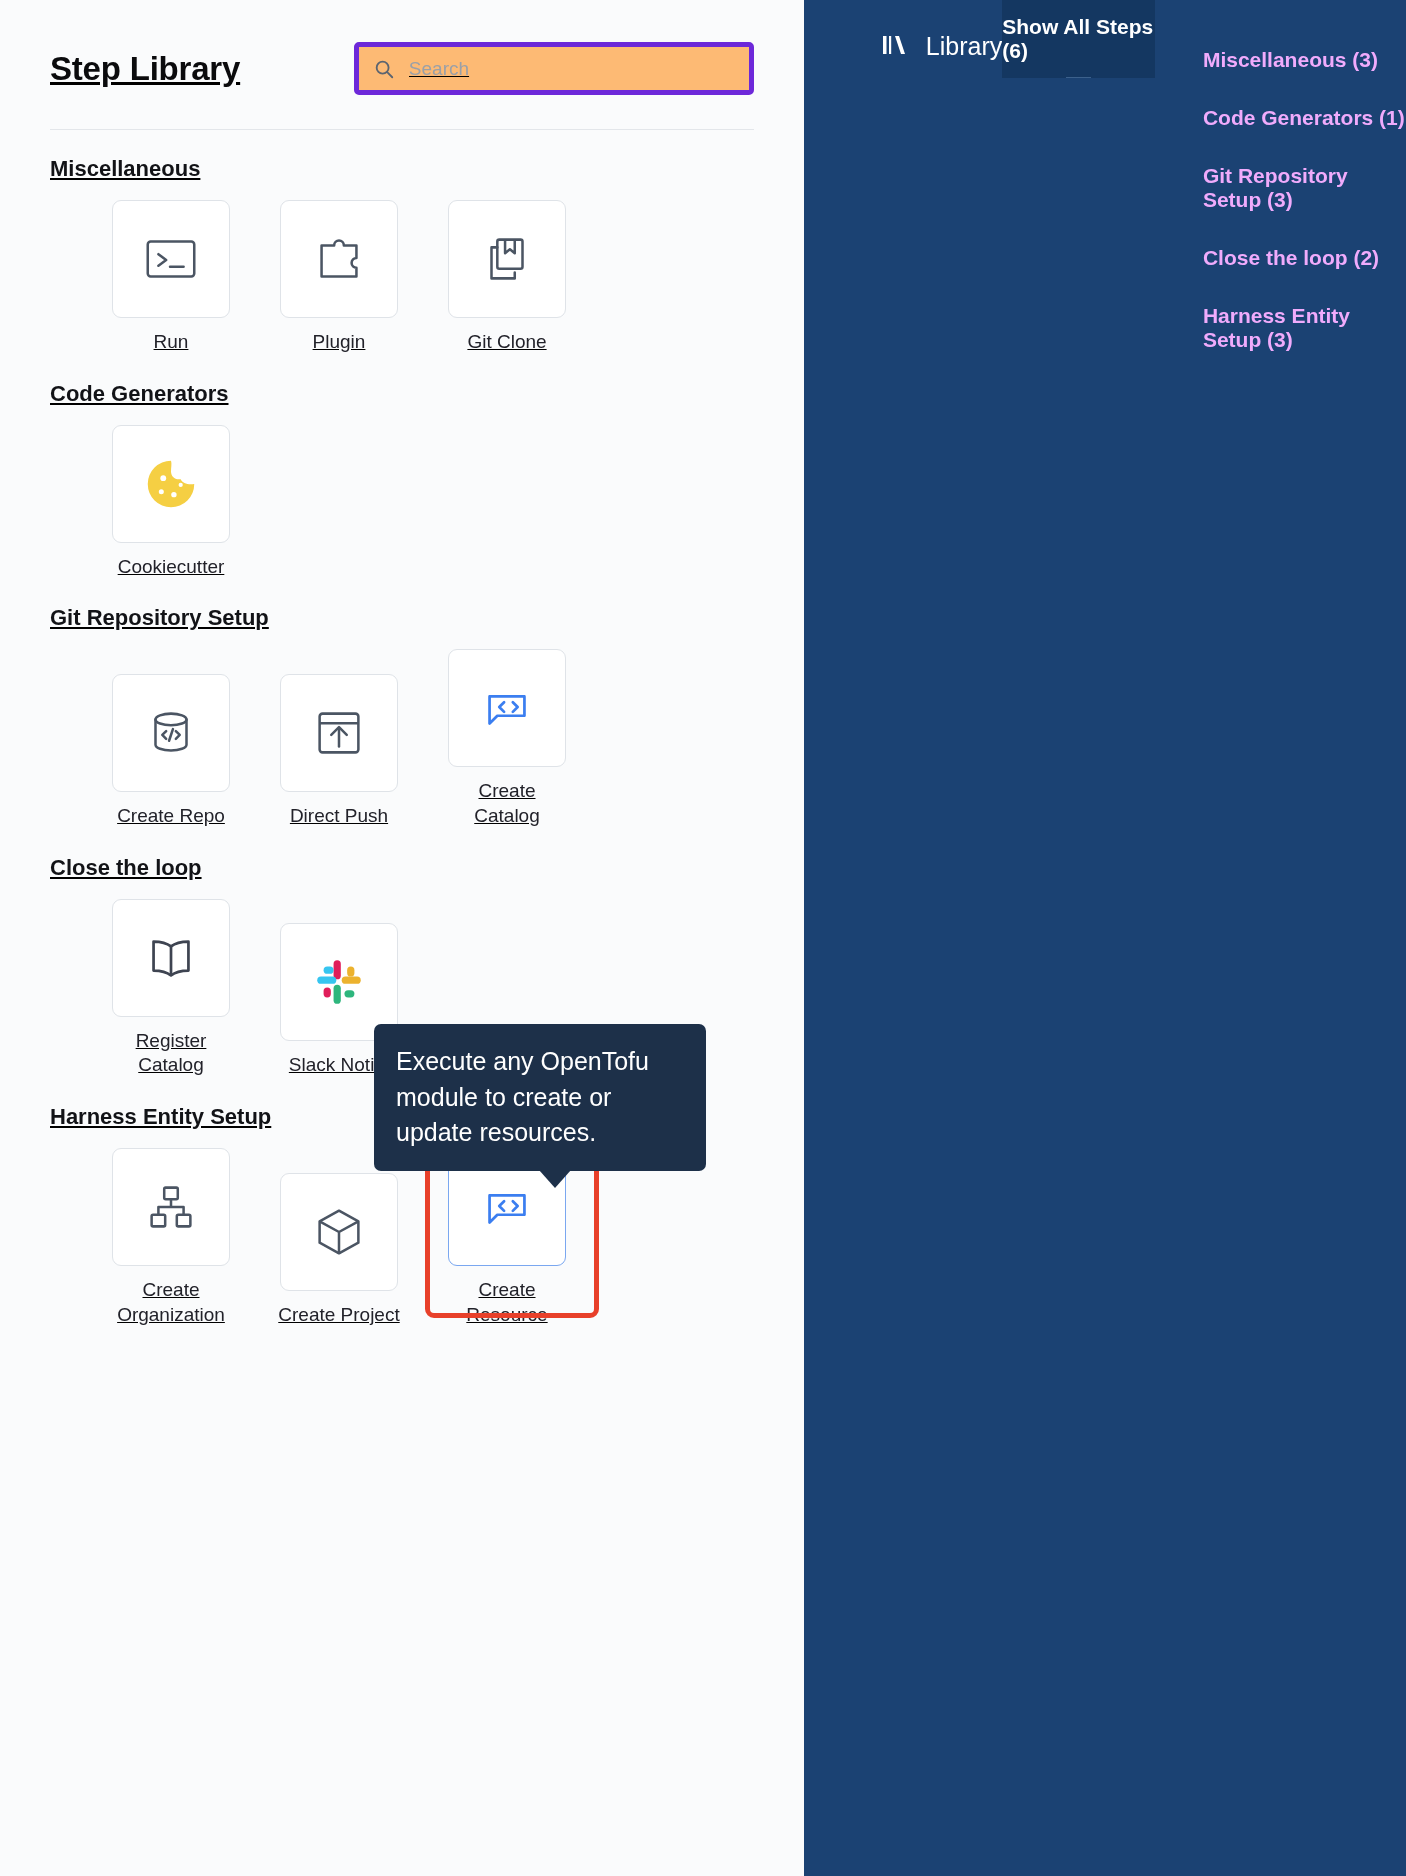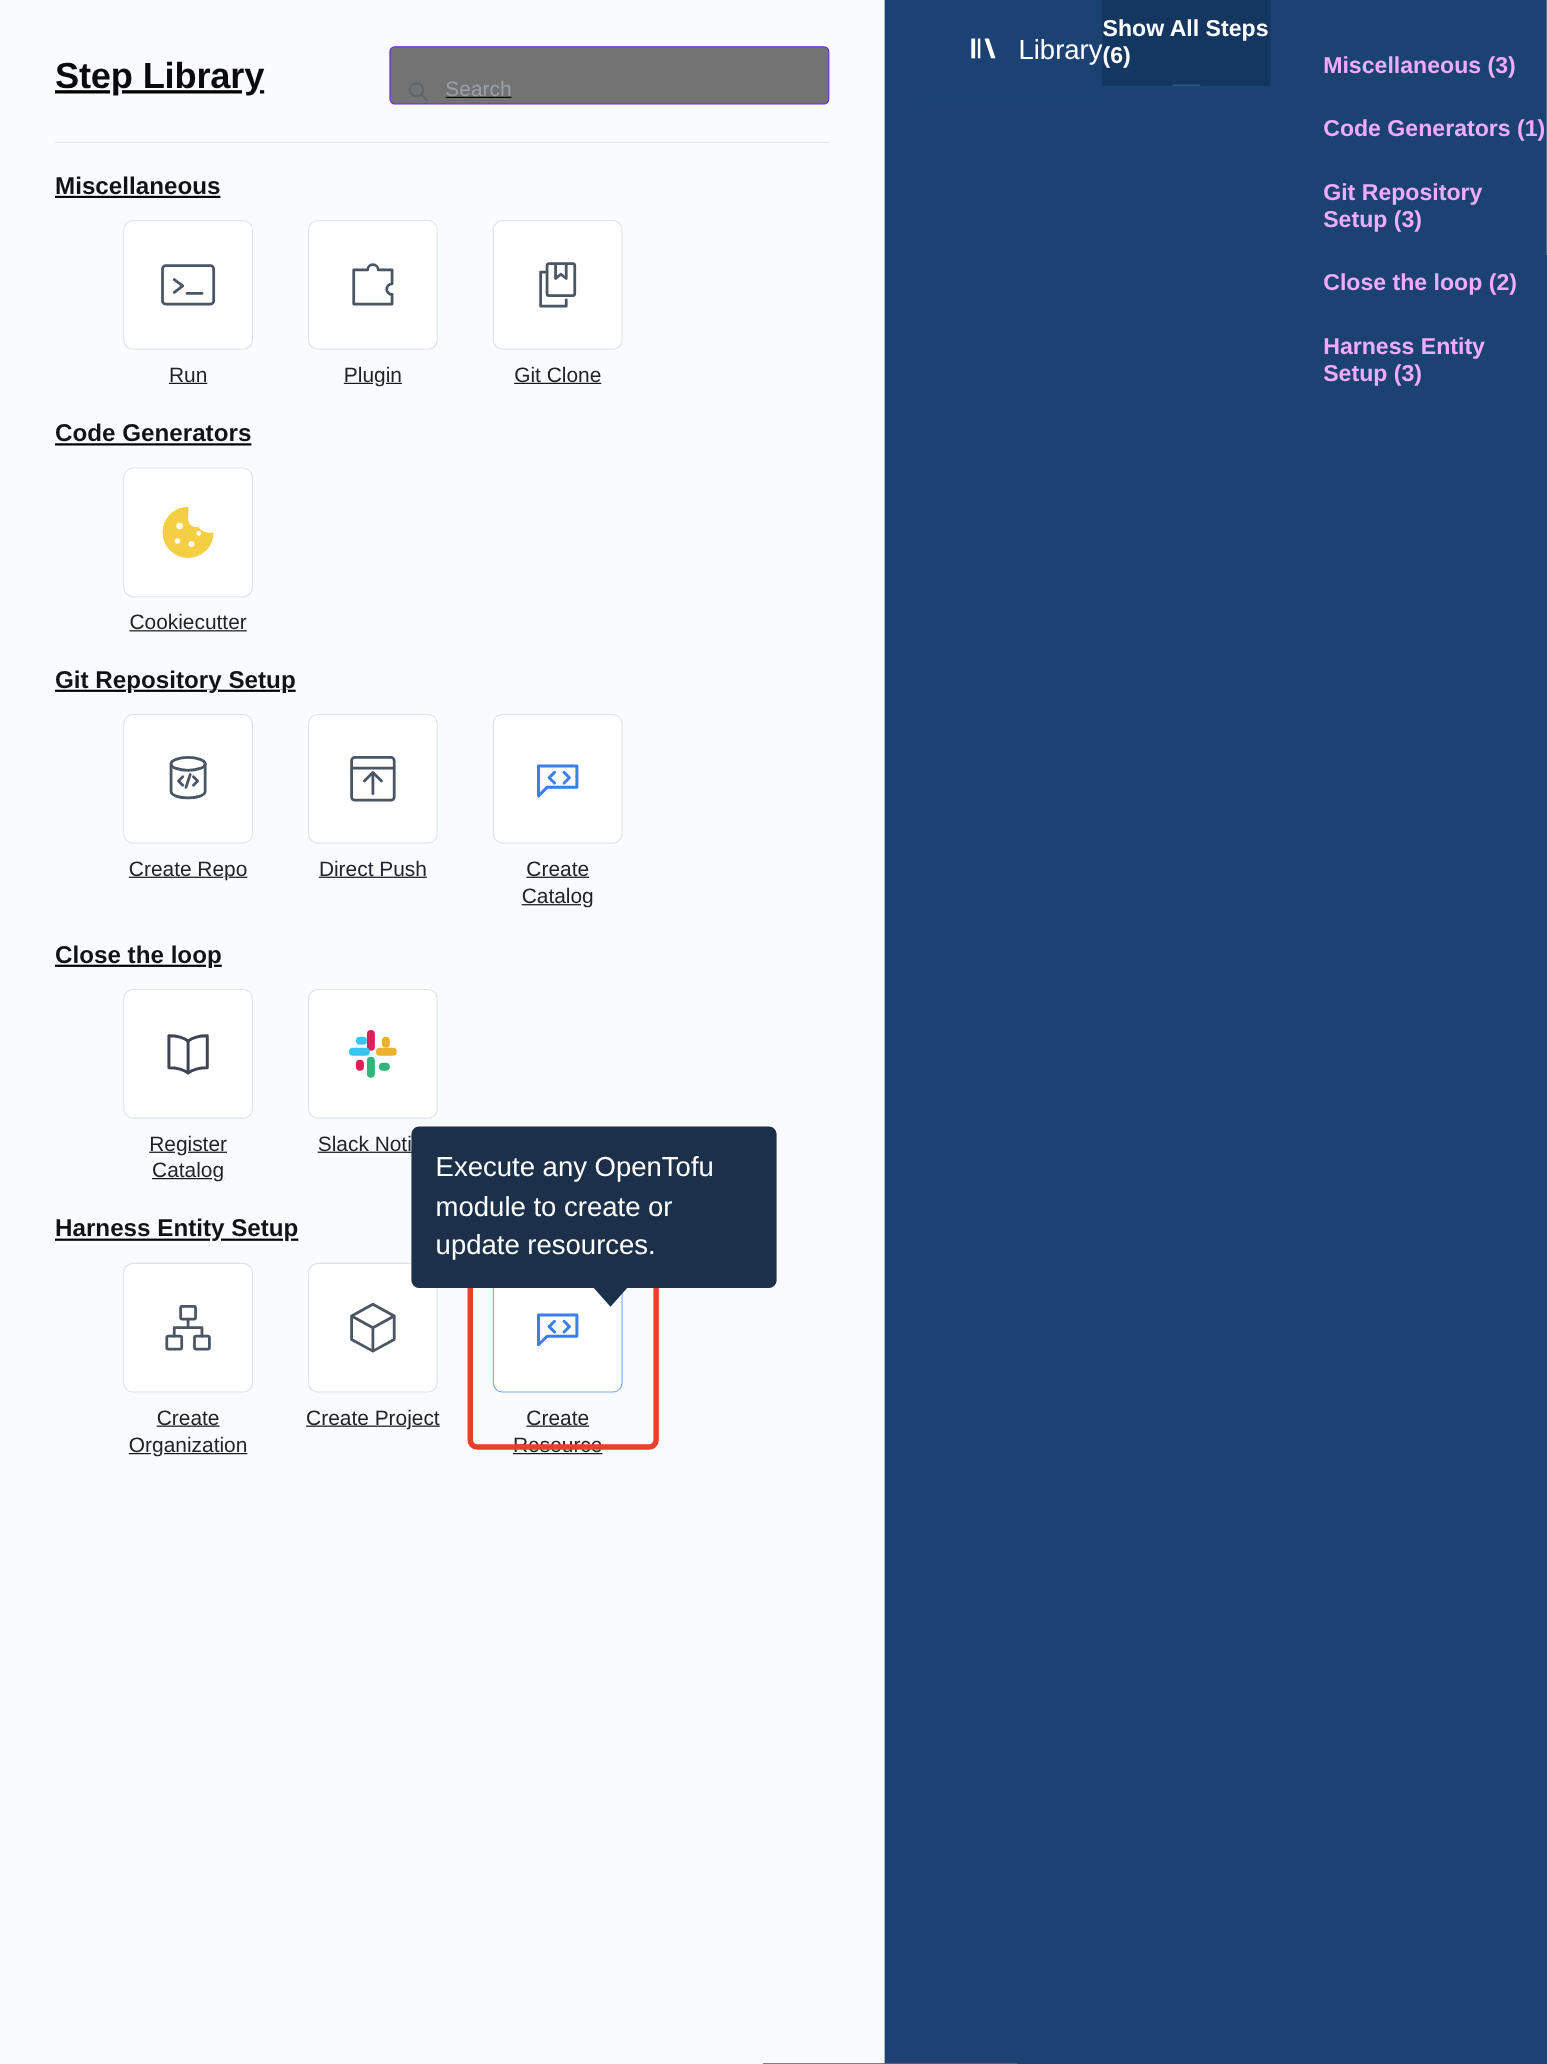--- a/index.html
+++ b/index.html
@@ -40,25 +40,25 @@
   .page-title {
     font-size: 33px;
     font-weight: bold;
     color: #0b0b0d;
     letter-spacing: -0.2px;
     margin: 0;
   }
   .search-box {
     width: 400px;
     height: 53px;
-    border: 1px solid #6d28d9;
+    border: 5px solid #6d28d9;
     border-radius: 5px;
-    background: #737373;
-    display: flex;
-    align-items: flex-end;
+    background: #fdba74;
+    display: flex;
+    align-items: center;
     padding: 0 14px;
     gap: 12px;
   }
   .search-icon { flex: 0 0 auto; display: flex; align-items: center; }
   .search-input {
     border: none;
     outline: none;
     background: transparent;
     font-size: 19px;
     color: #22222a;
@@ -86,20 +86,21 @@
     gap: 42px;
     padding-left: 58px;
   }
   .tile {
     width: 126px;
     display: flex;
     flex-direction: column;
     align-items: center;
     gap: 12px;
     position: relative;
+    justify-content: flex-end;
   }
   .tile-box {
     width: 118px;
     height: 118px;
     background: #ffffff;
     border: 1px solid #dfe3e8;
     border-radius: 9px;
     display: flex;
     align-items: center;
     justify-content: center;

